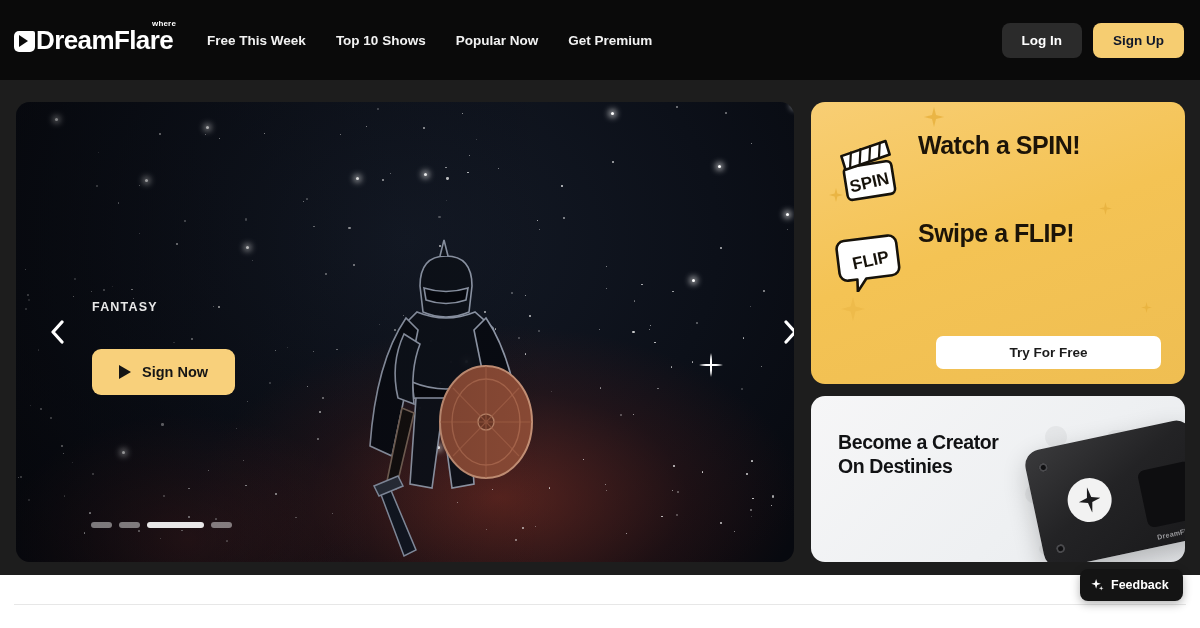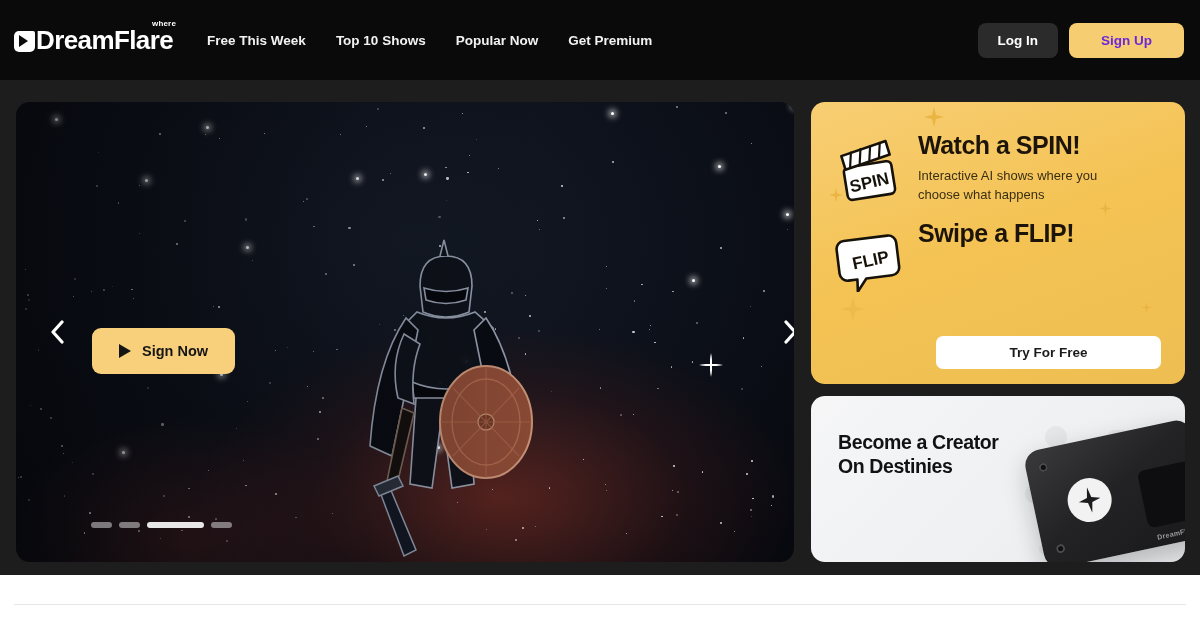--- a/index.html
+++ b/index.html
@@ -46,22 +46,22 @@
     color: #f2f2f2; font-size: 13.5px; font-weight: 600;
     text-decoration: none; white-space: nowrap; cursor: pointer;
   }
   .nav-right { margin-left: auto; display: flex; align-items: center; gap: 11px; }
   .btn-login {
     background: #2b2b2b; color: #ffffff; border: none; border-radius: 8px;
     font-size: 13.5px; font-weight: 600; padding: 10px 20px; cursor: pointer;
     font-family: inherit;
   }
   .btn-signup {
-    background: #F6CD71; color: #6d28d9; border: none; border-radius: 8px;
-    font-size: 13.5px; font-weight: 700; padding: 10px 32px; cursor: pointer;
+    background: #F6CD71; color: #0f172a; border: none; border-radius: 8px;
+    font-size: 13.5px; font-weight: 700; padding: 10px 20px; cursor: pointer;
     font-family: inherit;
   }
 
   
   .body-bg {
     position: absolute; top: 80px; left: 0; width: 1200px; height: 495px;
     background: #1d1d1d;
   }
   .below-fold {
     position: absolute; top: 575px; left: 0; width: 1200px; height: 53px;
@@ -495,20 +495,21 @@
         <g stroke="#8e98aa" stroke-width="1.5" fill="#121722">
           <path d="M64 270 l10 -4 l26 62 l-12 6 z"></path>
           <path d="M58 264 l24 -10 l5 10 l-24 10 z" fill="#2a2f3a"></path>
         </g>
       </svg>
     </div>
 
     <div class="hero-overlay"></div>
 
     <div class="hero-content">
+      <div class="hero-genre">FANTASY</div>
       <button class="btn-watch">
         <span class="play-tri"></span>
         <span>Sign Now</span>
       </button>
     </div>
 
     <div class="hero-arrow left">
       <svg class="chev" viewBox="0 0 15 24">
         <path d="M12 2 L3 12 L12 22" stroke="#ffffff" stroke-width="3.2" fill="none" stroke-linecap="round" stroke-linejoin="round"></path>
       </svg>
@@ -551,21 +552,20 @@
           <g transform="rotate(-9 35 33)">
             <rect x="10" y="26" width="48" height="33" rx="5" fill="#ffffff" stroke="#16120a" stroke-width="2.6"></rect>
             <path d="M10 14 L56 6 L58 20 L12 28 Z" fill="#ffffff" stroke="#16120a" stroke-width="2.6" stroke-linejoin="round"></path>
             <path d="M20 12 L17 26 M30 10 L27 24 M40 8.5 L37 22.5 M50 7 L47 21" stroke="#16120a" stroke-width="2.2" stroke-linecap="round"></path>
             <text x="34" y="50" font-family="'Liberation Sans',sans-serif" font-size="17" font-weight="800" fill="#16120a" text-anchor="middle" transform="rotate(-4 34 50)">SPIN</text>
           </g>
         </svg>
       </div>
       <div class="promo-txt">
         <div class="promo-h">Watch a SPIN!</div>
-        <div class="promo-p">Interactive AI shows where you choose what happens</div>
       </div>
     </div>
 
     <div class="promo-row r2">
       <div class="promo-icon">
         <svg width="70" height="66" viewBox="0 0 70 66">
           <g transform="rotate(-7 35 33)">
             <path d="M12 12 h44 a8 8 0 0 1 8 8 v24 a8 8 0 0 1 -8 8 h-26 l-10 12 l1 -12 h-9 a8 8 0 0 1 -8 -8
                      v-24 a8 8 0 0 1 8 -8 z" fill="#ffffff" stroke="#16120a" stroke-width="2.6" stroke-linejoin="round"></path>
             <text x="37" y="40" font-family="'Liberation Sans',sans-serif" font-size="17" font-weight="800" fill="#16120a" text-anchor="middle" transform="rotate(-5 37 40)">FLIP</text>
@@ -593,14 +593,21 @@
 
     <div class="device">
       <div class="device-screw a"></div>
       <div class="device-screw b"></div>
       <div class="device-lens"></div>
       <div class="device-port"></div>
       <div class="device-label">DreamFlare</div>
     </div>
   </div>
 
+  <div class="feedback">
+    <svg class="fb-spark" viewBox="0 0 14 14">
+      <path d="M5.5 0 L6.7 4 L10.7 5.2 L6.7 6.4 L5.5 10.4 L4.3 6.4 L0.3 5.2 L4.3 4 Z" fill="#ffffff"></path>
+      <path d="M11 7.5 L11.6 9.4 L13.5 10 L11.6 10.6 L11 12.5 L10.4 10.6 L8.5 10 L10.4 9.4 Z" fill="#ffffff"></path>
+    </svg>
+    <span>Feedback</span>
+  </div>
 
 </div>
 
 </body></html>

